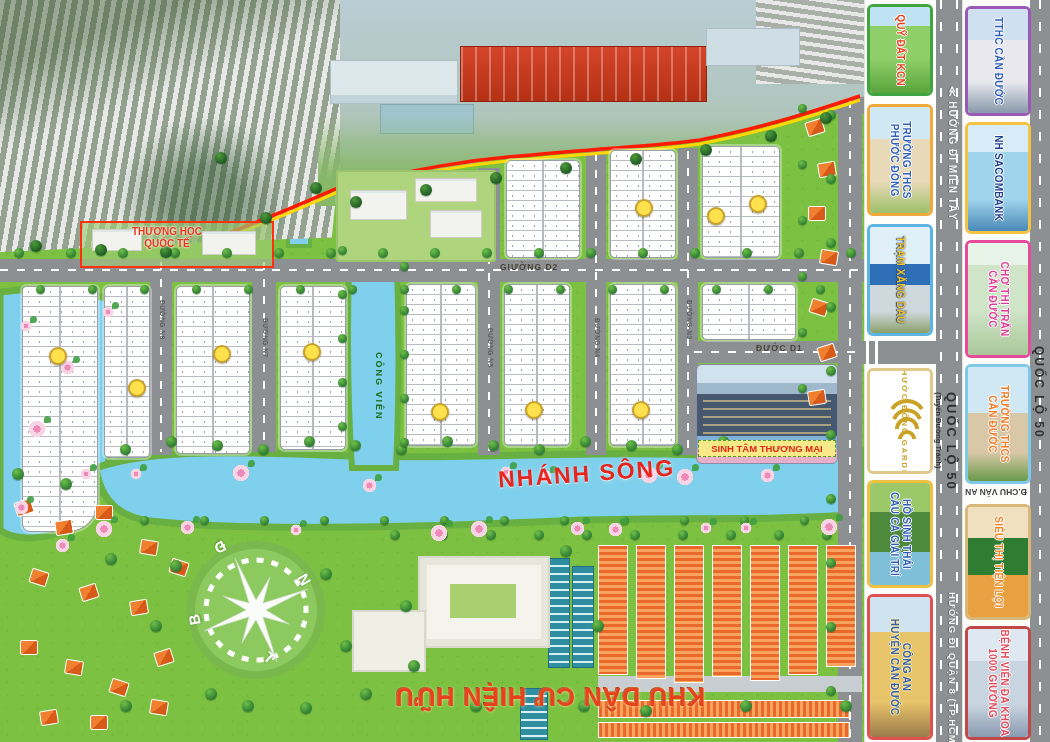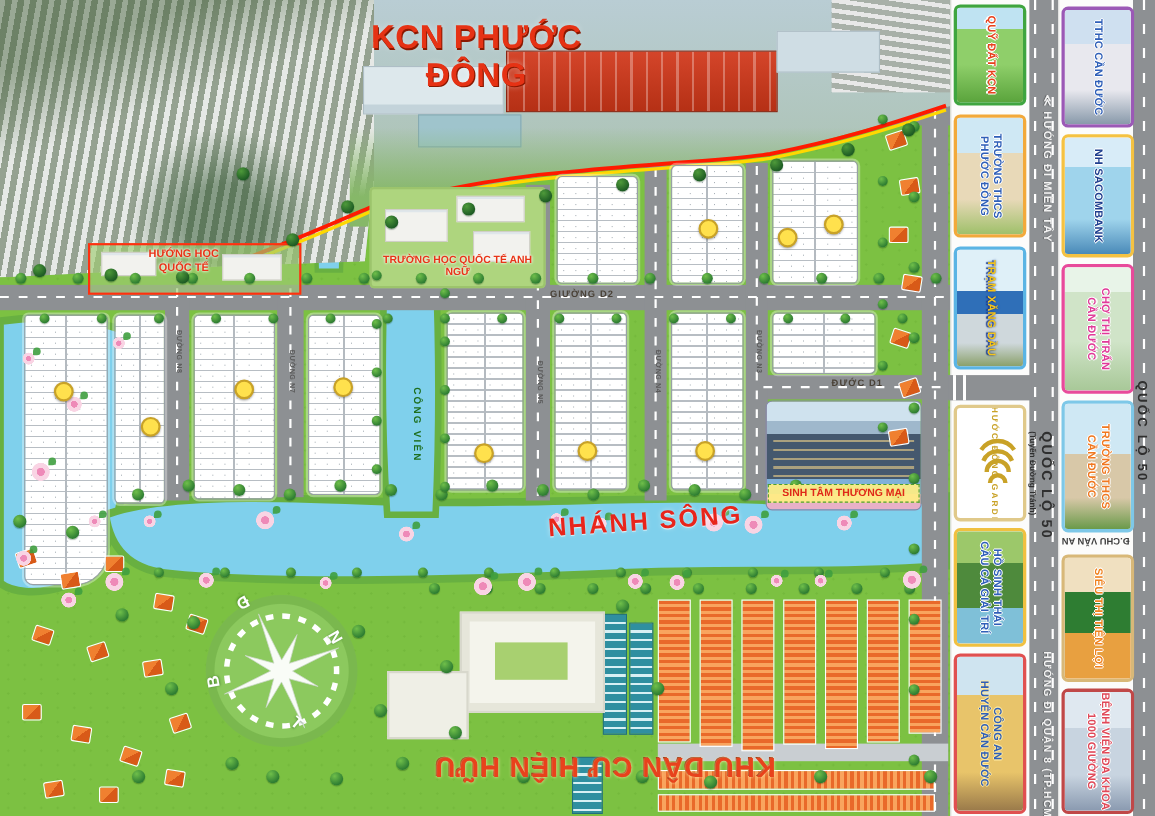--- a/index.html
+++ b/index.html
@@ -209,34 +209,32 @@
     <div class="blk" style="left:702px;top:284px;width:92px;height:54px;"></div>
     <div class="blk" style="left:506px;top:160px;width:72px;height:96px;"></div>
     <div class="blk" style="left:610px;top:150px;width:64px;height:106px;"></div>
     <div class="blk" style="left:702px;top:146px;width:76px;height:110px;"></div>
 
     <div class="campus-en">
       <div class="bldg" style="left:14px;top:20px;width:55px;height:28px;"></div>
       <div class="bldg" style="left:79px;top:8px;width:60px;height:22px;"></div>
       <div class="bldg" style="left:94px;top:40px;width:50px;height:26px;"></div>
     </div>
-    <div class="lbl schl" style="left:336px;top:231px;width:160px;font-size:9.5px;text-align:center;">TRƯỜNG HỌC QUỐC TẾ ANH NGỮ</div>
     <div class="campus-intl">
       <div class="bldg" style="left:10px;top:6px;width:48px;height:20px;"></div>
       <div class="bldg" style="left:120px;top:8px;width:52px;height:22px;"></div>
     </div>
-    <div class="lbl schl" style="left:92px;top:226px;width:150px;font-size:10px;line-height:1.15;">HƯỚNG HỌC
+    <div class="lbl schl" style="left:92px;top:226px;width:150px;font-size:10px;line-height:1.15;">THƯƠNG HỌC
 QUỐC TẾ</div>
 
     <div id="tttm">
         <div class="win"></div>
       </div>
     <div class="lbl" id="l-mall">SINH TÂM THƯƠNG MẠI</div>
 
-    <div class="lbl" id="t-kcn">KCN PHƯỚC ĐÔNG</div>
     <div class="lbl" id="l-river">NHÁNH SÔNG</div>
     <div class="lbl" id="l-khu">KHU DÂN CƯ HIỆN HỮU</div>
     <div class="lbl roadname" style="left:500px;top:262px;">GIƯỜNG D2</div>
     <div class="lbl roadname" style="left:756px;top:343px;">ĐƯỚC D1</div>
     <div class="vlab nname" style="left:166px;top:300px;">ĐƯỜNG N8</div>
     <div class="vlab nname" style="left:269px;top:318px;">ĐƯỜNG N7</div>
     <div class="vlab nname" style="left:494px;top:328px;">ĐƯỜNG N5</div>
     <div class="vlab nname" style="left:601px;top:318px;">ĐƯỜNG N4</div>
     <div class="vlab nname" style="left:693px;top:300px;">ĐƯỜNG N3</div>
     <div class="vlab" id="l-park" style="left:384px;top:352px;">CÔNG VIÊN</div>

